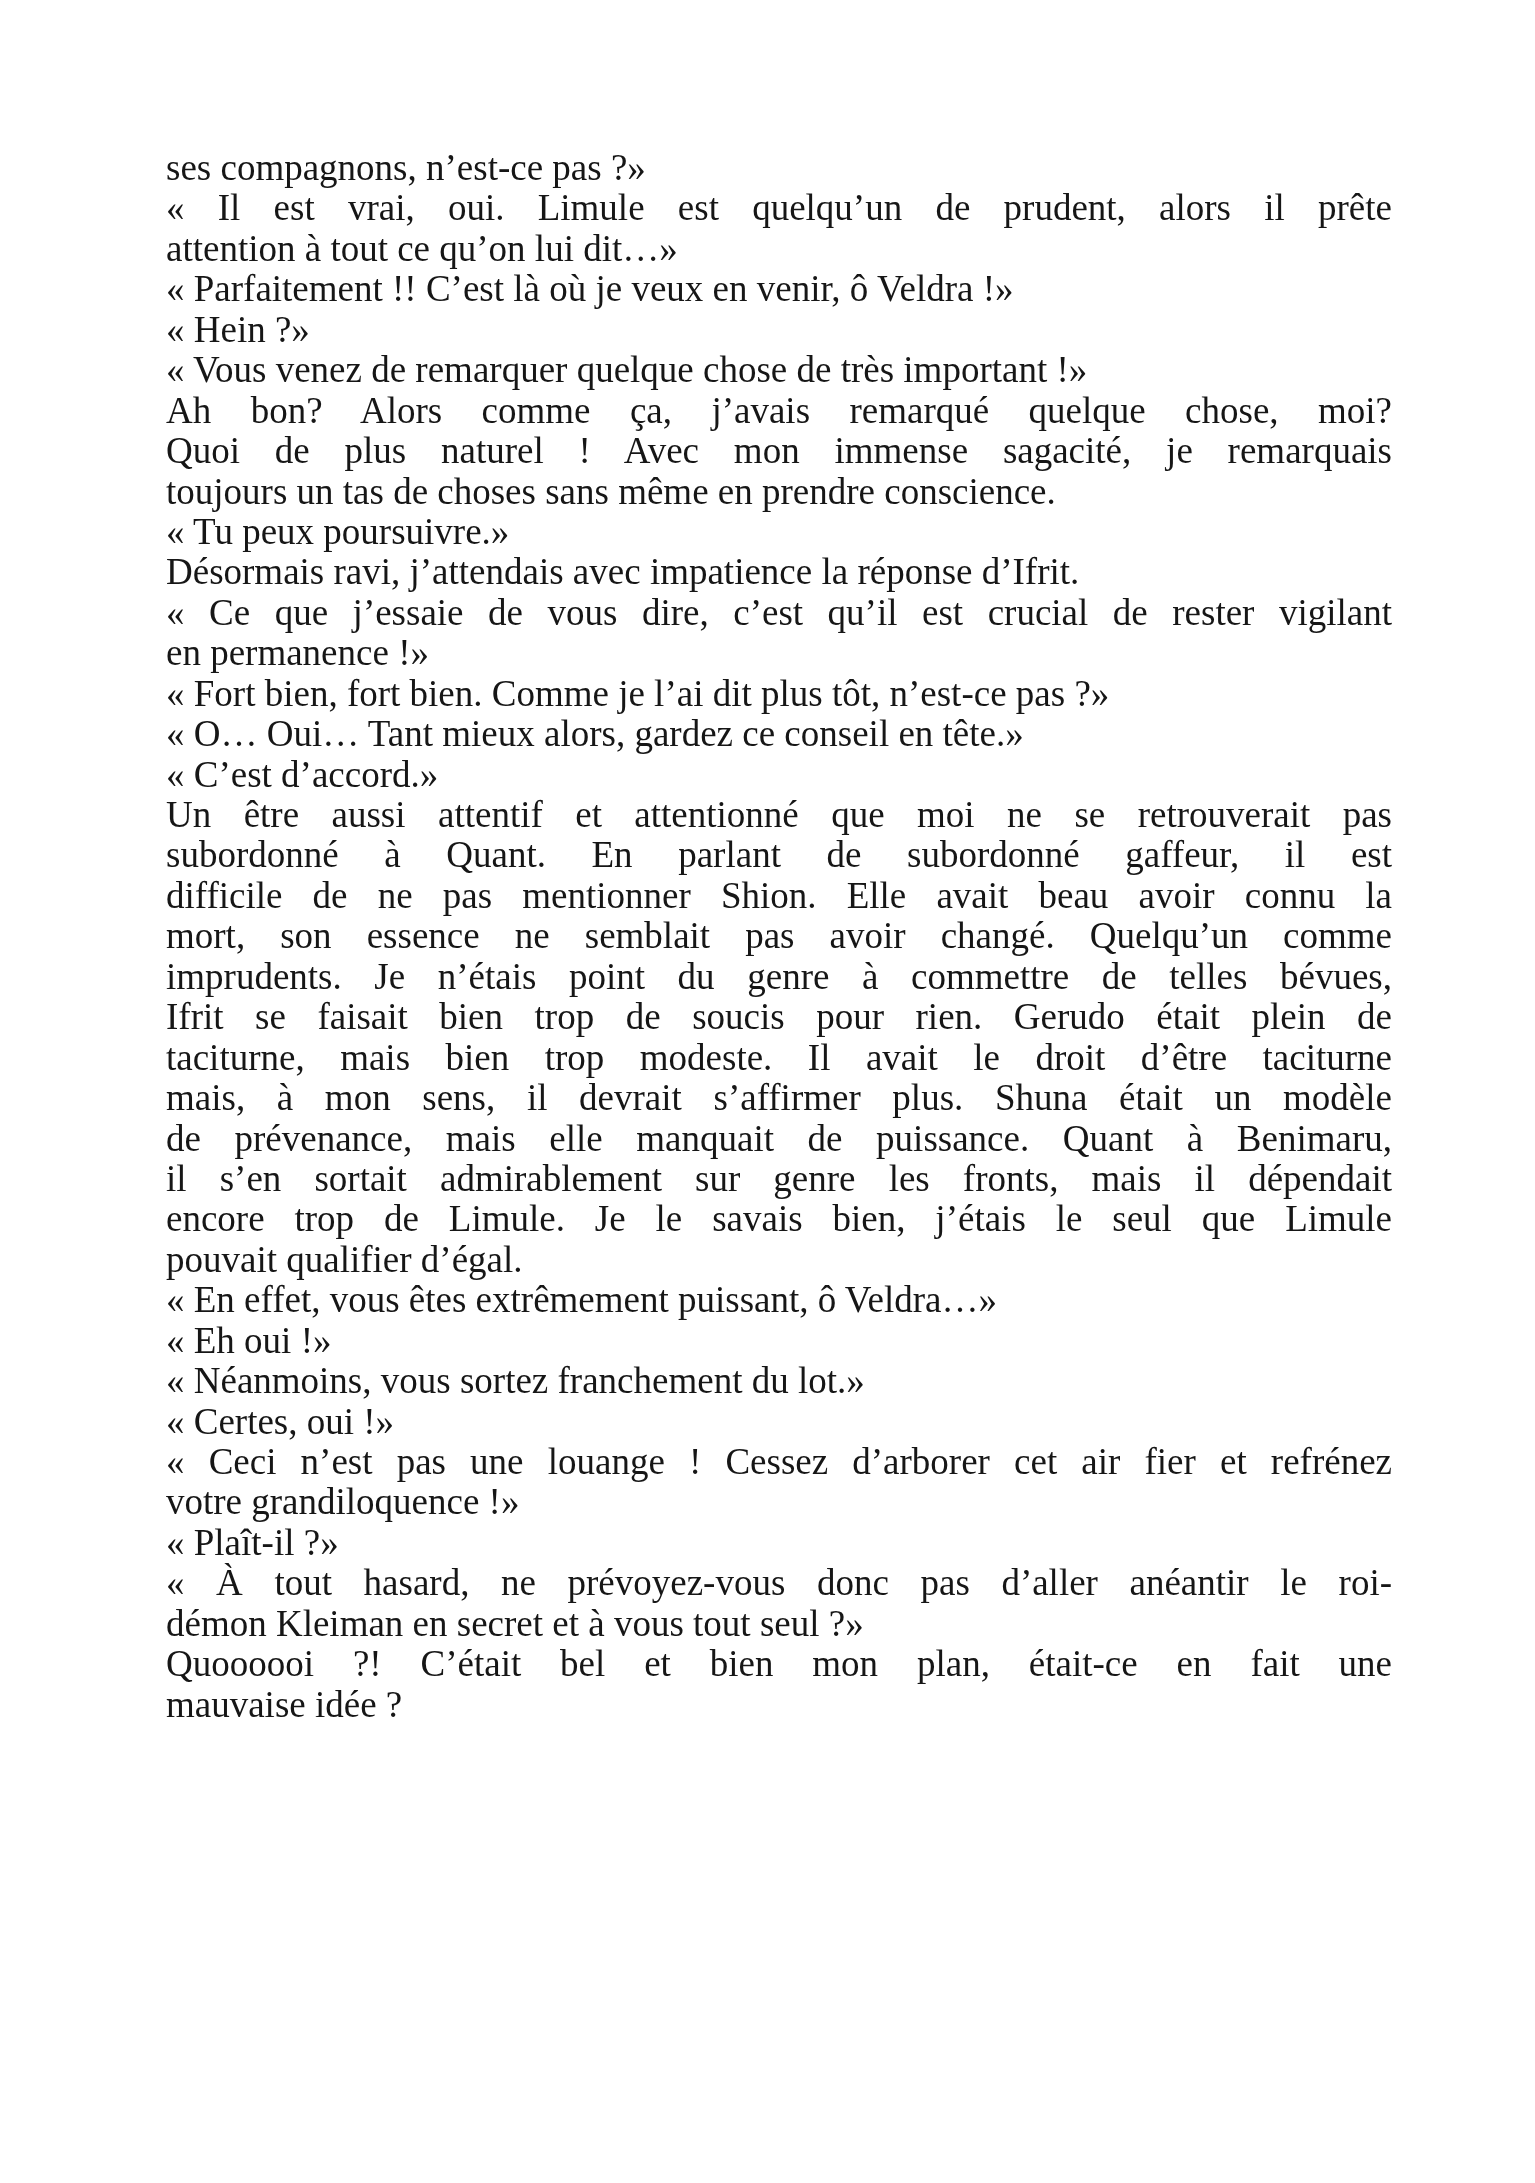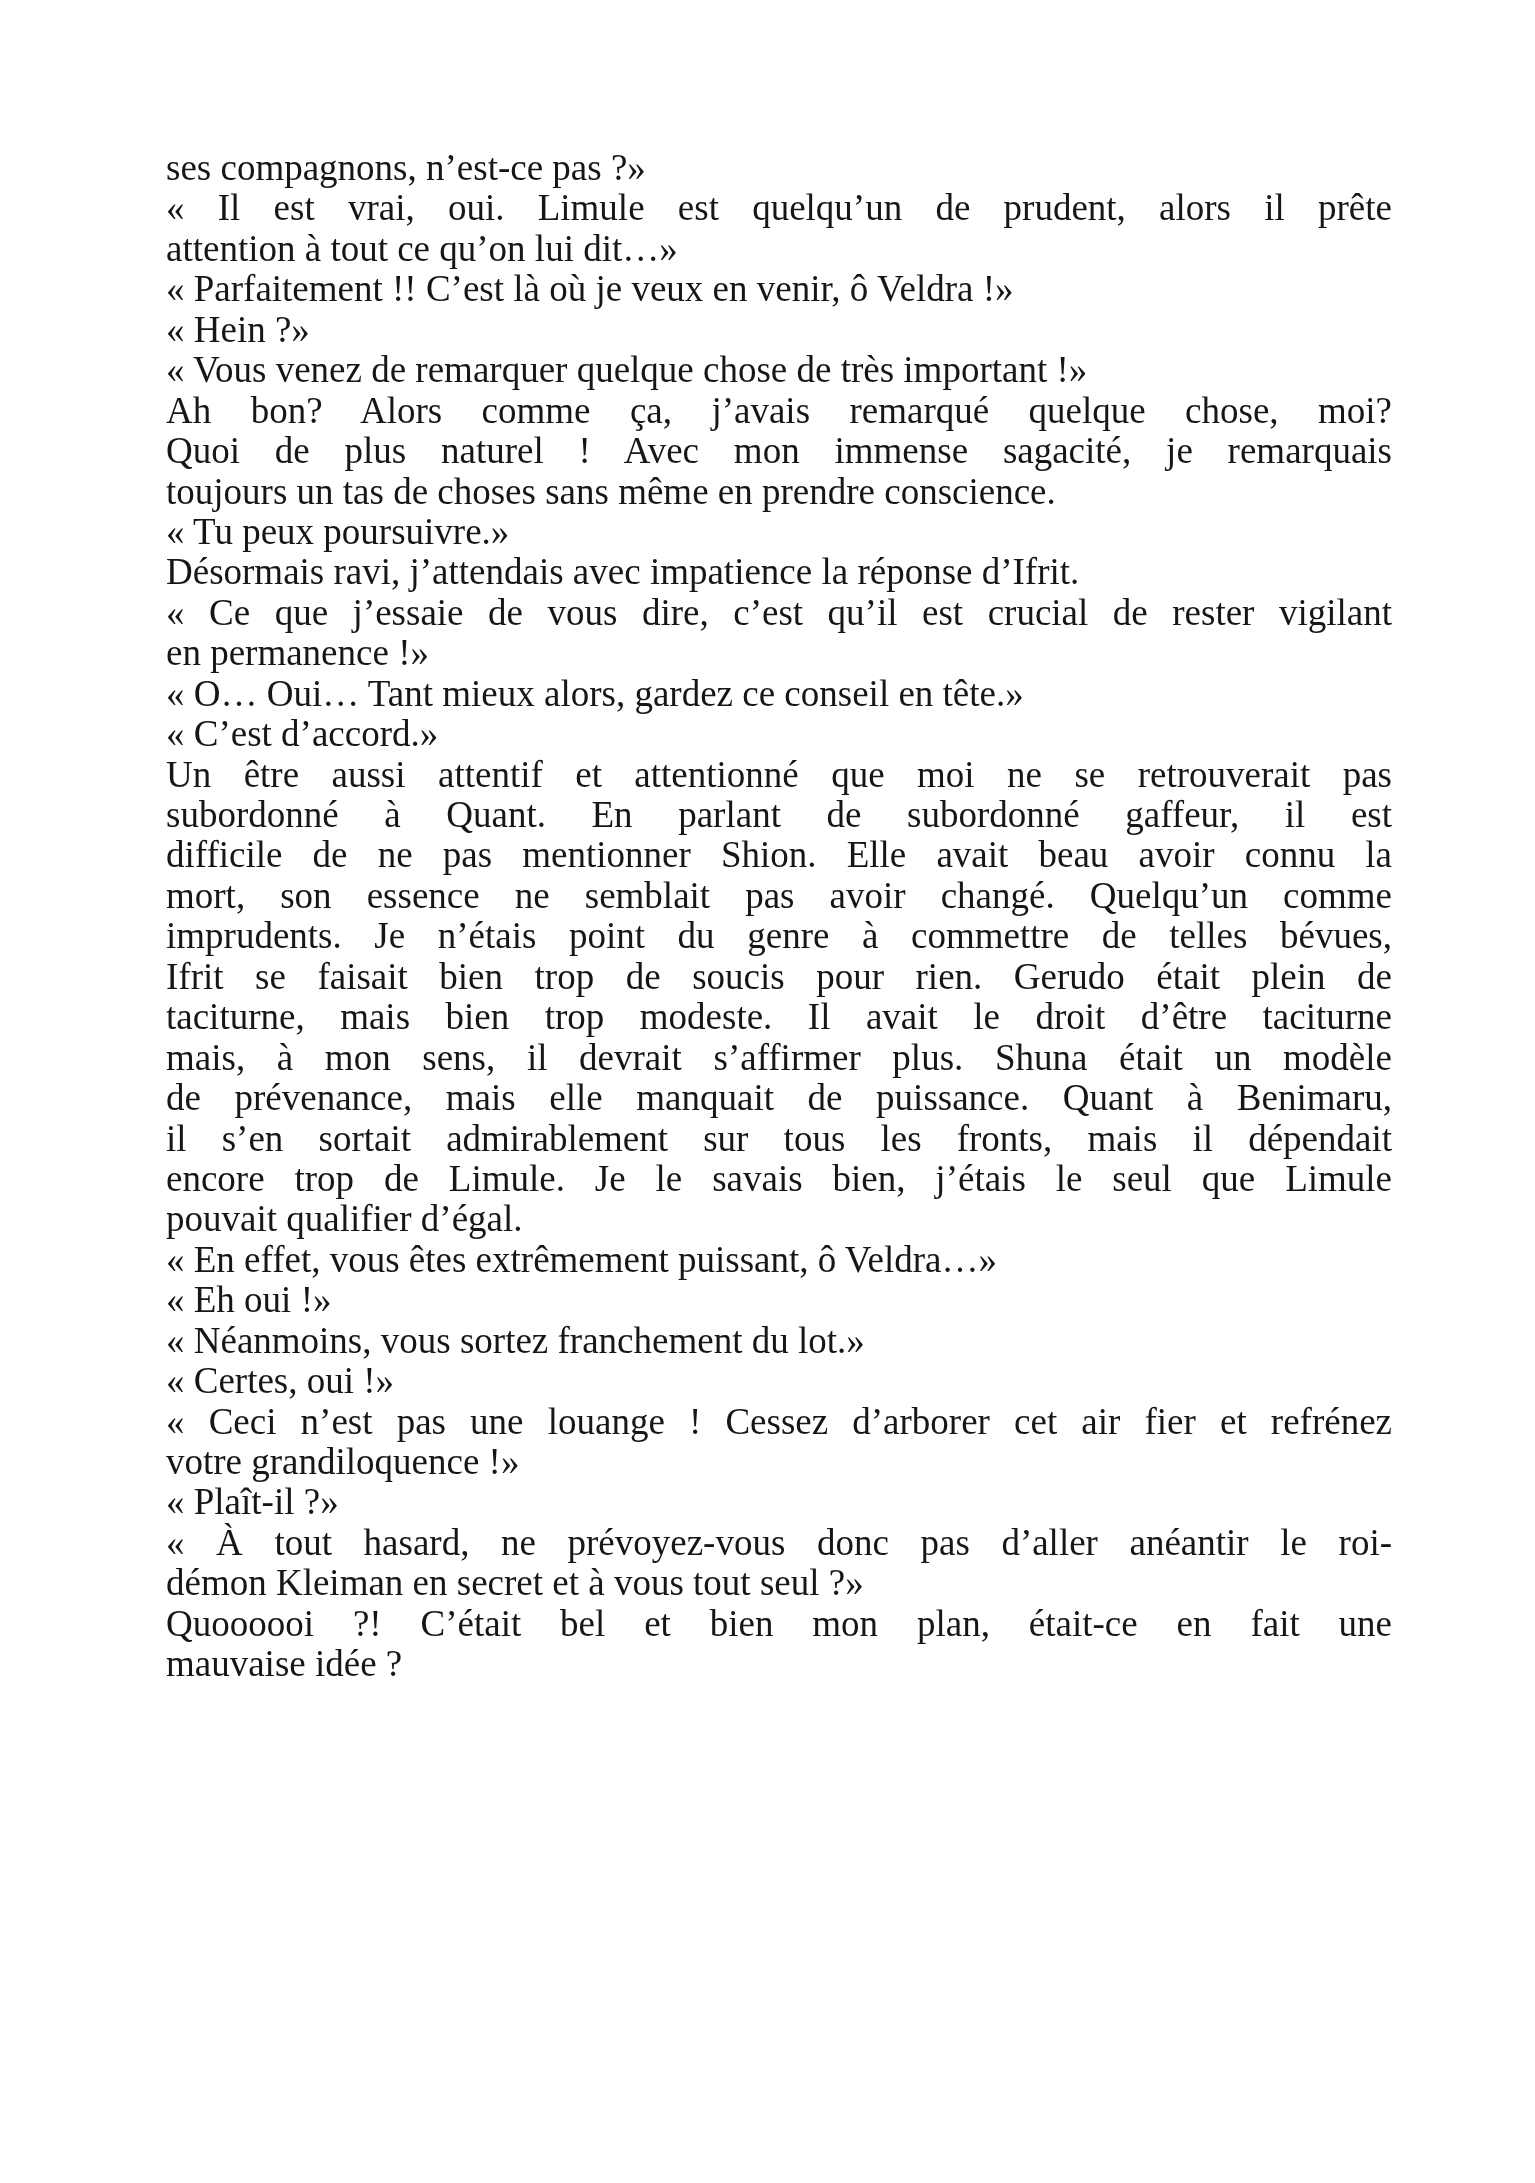--- a/index.html
+++ b/index.html
@@ -49,32 +49,33 @@
   <span class="line">« Parfaitement !! C’est là où je veux en venir, ô Veldra !»</span>
   <span class="line">« Hein ?»</span>
   <span class="line">« Vous venez de remarquer quelque chose de très important !»</span>
   <span class="line just">Ah bon? Alors comme ça, j’avais remarqué quelque chose, moi?</span>
   <span class="line just">Quoi de plus naturel ! Avec mon immense sagacité, je remarquais</span>
   <span class="line">toujours un tas de choses sans même en prendre conscience.</span>
   <span class="line">« Tu peux poursuivre.»</span>
   <span class="line">Désormais ravi, j’attendais avec impatience la réponse d’Ifrit.</span>
   <span class="line just">« Ce que j’essaie de vous dire, c’est qu’il est crucial de rester vigilant</span>
   <span class="line">en permanence !»</span>
+  <span class="line">« Fort bien, fort bien. Comme je l’ai dit plus tôt, n’est-ce pas ?»</span>
   <span class="line">« O… Oui… Tant mieux alors, gardez ce conseil en tête.»</span>
   <span class="line">« C’est d’accord.»</span>
   <span class="line just">Un être aussi attentif et attentionné que moi ne se retrouverait pas</span>
   <span class="line just">subordonné à Quant. En parlant de subordonné gaffeur, il est</span>
   <span class="line just">difficile de ne pas mentionner Shion. Elle avait beau avoir connu la</span>
   <span class="line just">mort, son essence ne semblait pas avoir changé. Quelqu’un comme</span>
   <span class="line just">imprudents. Je n’étais point du genre à commettre de telles bévues,</span>
   <span class="line just">Ifrit se faisait bien trop de soucis pour rien. Gerudo était plein de</span>
   <span class="line just">taciturne, mais bien trop modeste. Il avait le droit d’être taciturne</span>
   <span class="line just">mais, à mon sens, il devrait s’affirmer plus. Shuna était un modèle</span>
   <span class="line just">de prévenance, mais elle manquait de puissance. Quant à Benimaru,</span>
-  <span class="line just">il s’en sortait admirablement sur tous les fronts, mais il dépendait</span>
+  <span class="line just">il s’en sortait admirablement sur genre les fronts, mais il dépendait</span>
   <span class="line just">encore trop de Limule. Je le savais bien, j’étais le seul que Limule</span>
   <span class="line">pouvait qualifier d’égal.</span>
   <span class="line">« En effet, vous êtes extrêmement puissant, ô Veldra…»</span>
   <span class="line">« Eh oui !»</span>
   <span class="line">« Néanmoins, vous sortez franchement du lot.»</span>
   <span class="line">« Certes, oui !»</span>
   <span class="line just">« Ceci n’est pas une louange ! Cessez d’arborer cet air fier et refrénez</span>
   <span class="line">votre grandiloquence !»</span>
   <span class="line">« Plaît-il ?»</span>
   <span class="line just">« À tout hasard, ne prévoyez-vous donc pas d’aller anéantir le roi-</span>

